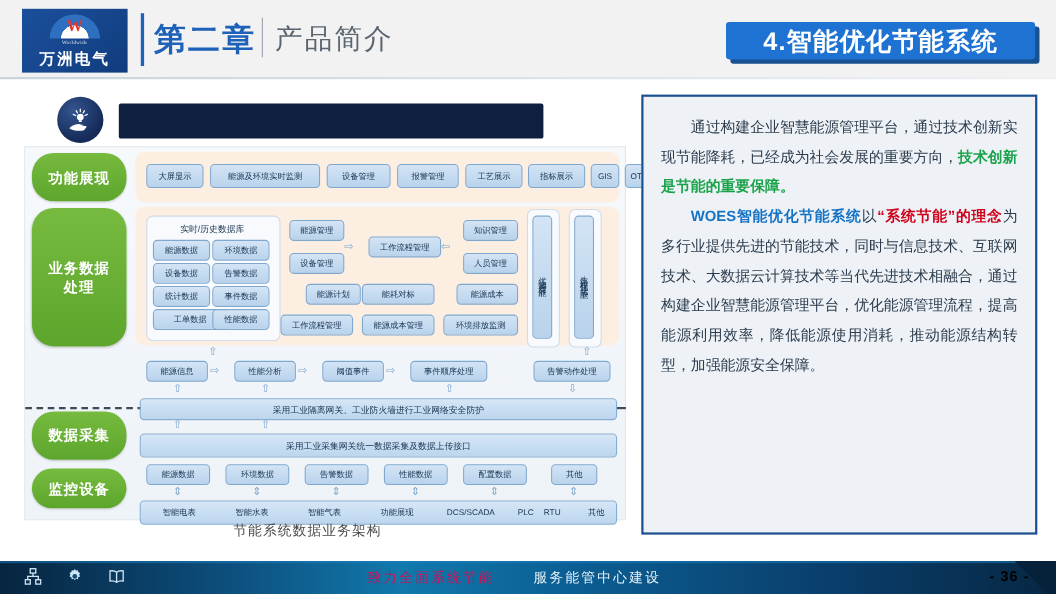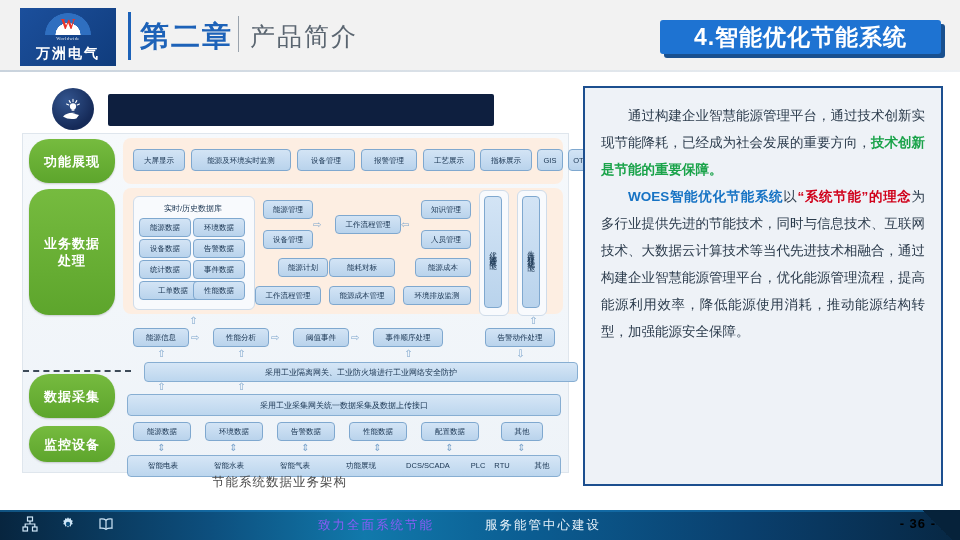--- a/index.html
+++ b/index.html
@@ -69,21 +69,21 @@
   .hl-green{color:#1aa34a;font-weight:bold;}
   .hl-blue{color:#1673c4;font-weight:bold;}
   .hl-red{color:#d0021b;font-weight:bold;}
 
   
   .footer{position:absolute;left:0;top:510px;width:960px;height:30px;
     background:linear-gradient(to right,#07253f 0%,#0d4f7e 22%,#1179ab 38%,#0b5d92 55%,#0a3f6d 78%,#072743 100%);}
   .footer-acc{position:absolute;left:0;top:510px;width:960px;height:2px;background:#1a7fc1;opacity:.5;}
   .f-icons{position:absolute;left:22px;top:516px;display:flex;gap:22px;align-items:center;}
   .f-icons svg{display:block;}
-  .f-text{position:absolute;left:318px;top:517px;color:#8b5cf6;font-size:12.5px;letter-spacing:2px;}
+  .f-text{position:absolute;left:334px;top:517px;color:#be185d;font-size:12.5px;letter-spacing:2px;}
   .f-text2{position:absolute;left:485px;top:517px;color:#e8f2fa;font-size:12.5px;letter-spacing:2px;font-family:Liberation Serif, serif;}
   .f-page{position:absolute;right:24px;top:516px;color:#000000;font-size:13px;font-weight:bold;letter-spacing:1px;}
   .f-corner{position:absolute;right:0;top:510px;width:46px;height:30px;
     background:linear-gradient(225deg,#06223a 50%,transparent 50%);}
 </style>
 </head>
 <body>
 
 <div class="slide">
 
@@ -127,21 +127,21 @@
     <div class="peach" style="left:100px;top:4px;width:440px;height:46px;"></div>
     <div class="peach" style="left:100px;top:54px;width:440px;height:126px;"></div>
 
     <div class="greenlab" style="left:6px;top:5px;width:86px;height:44px;">
       <span>功能展现</span>
     </div>
     <div class="greenlab" style="left:6px;top:55px;width:86px;height:126px;flex-direction:column;font-family:Liberation Serif, serif;">
       <span>业务数据</span>
       <span>处理</span>
     </div>
-    <div class="greenlab" style="left:6px;top:240px;width:86px;height:44px;">
+    <div class="greenlab" style="left:6px;top:240px;width:86px;height:44px;font-family:Liberation Mono, monospace;">
       <span>数据采集</span>
     </div>
     <div class="greenlab" style="left:6px;top:292px;width:86px;height:36px;">
       <span>监控设备</span>
     </div>
 
     <div class="node" style="left:110px;top:15px;width:52px;height:22px;">
       <span>大屏显示</span>
       </div>
     <div class="node" style="left:168px;top:15px;width:100px;height:22px;">
@@ -264,21 +264,21 @@
       <span>告警动作处理</span>
       </div>
 
     <div class="arrow-v" style="left:134px;top:215px;">⇧</div>
     <div class="arrow-v" style="left:214px;top:215px;">⇧</div>
     <div class="arrow-v" style="left:381px;top:215px;">⇧</div>
     <div class="arrow-v" style="left:493px;top:215px;">⇩</div>
 
     <div class="dash" style="left:0px;top:236px;width:108px;"></div>
     <div class="dash" style="left:534px;top:236px;width:12px;"></div>
-    <div class="wide" style="left:121px;top:228px;width:432px;height:18px;justify-content:center;">
+    <div class="wide" style="left:104px;top:228px;width:432px;height:18px;justify-content:center;">
       <span>采用工业隔离网关、工业防火墙进行工业网络安全防护</span>
       </div>
 
     <div class="arrow-v" style="left:134px;top:248px;">⇧</div>
     <div class="arrow-v" style="left:214px;top:248px;">⇧</div>
 
     <div class="wide" style="left:104px;top:260px;width:432px;height:20px;">
       <span>采用工业采集网关统一数据采集及数据上传接口</span>
       </div>
 

